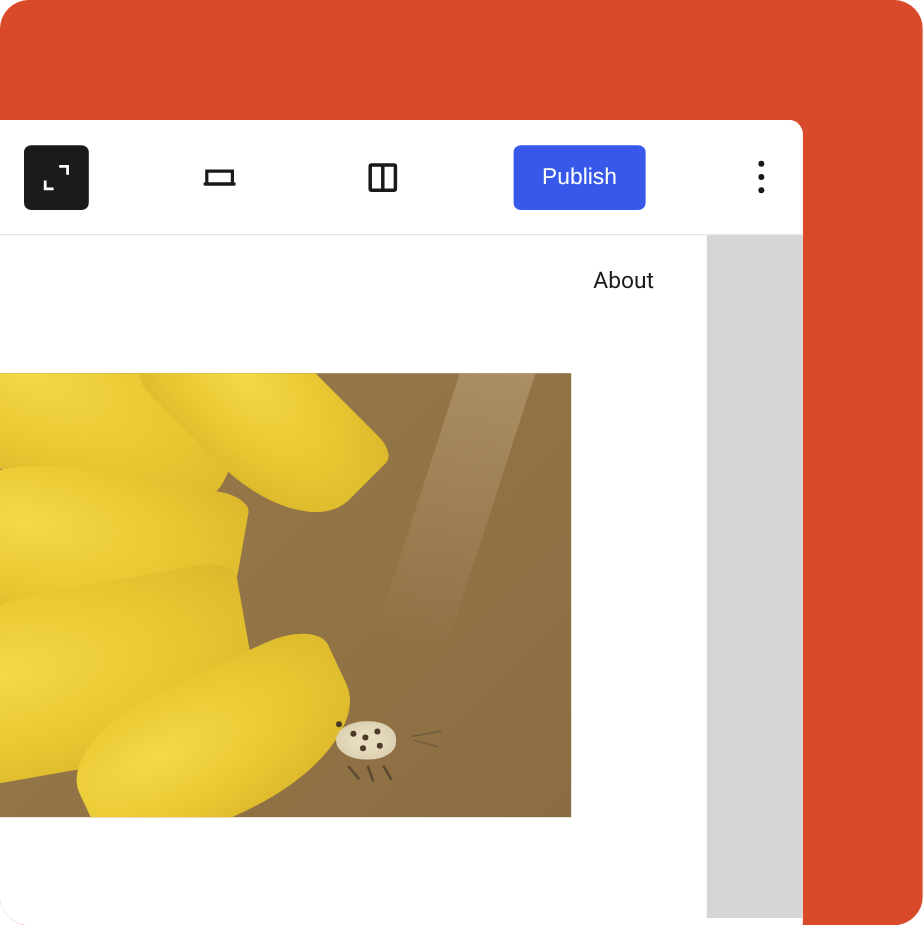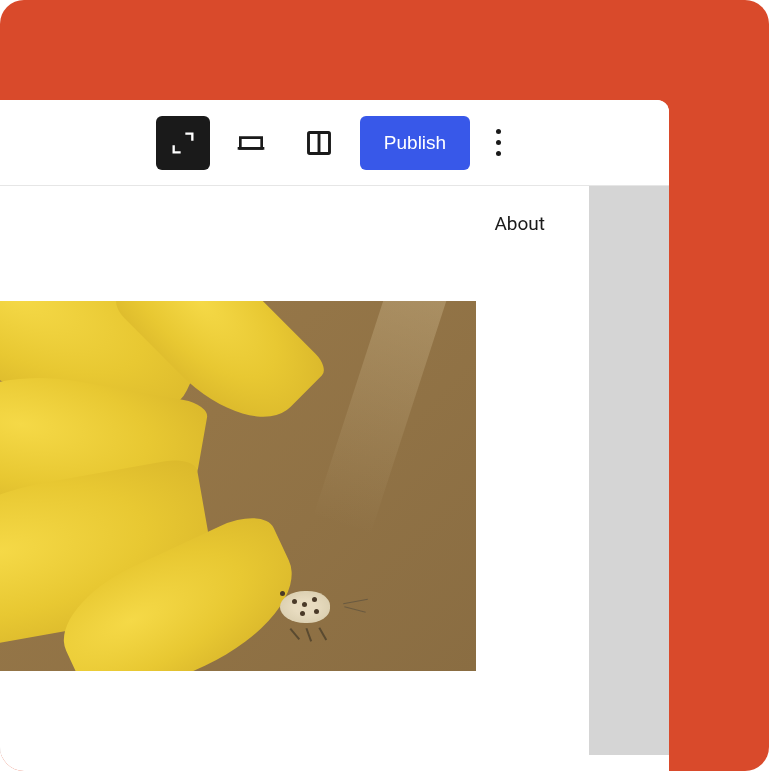--- a/index.html
+++ b/index.html
@@ -26,25 +26,25 @@
       position: absolute;
       top: 100px;
       left: 0;
       right: 100px;
       bottom: 0;
       background: #fff;
       border-top-right-radius: 12px;
       overflow: hidden;
     }
     .toolbar {
-      height: 86px;
+      height: 96px;
       background: #fff;
       display: flex;
       align-items: center;
-      justify-content: center;
+      justify-content: space-between;
       padding: 0 20px;
       gap: 14px;
       border-bottom: 1px solid #e6e6e6;
     }
     .toolbar-btn {
       width: 54px;
       height: 54px;
       border-radius: 6px;
       display: flex;
       align-items: center;

